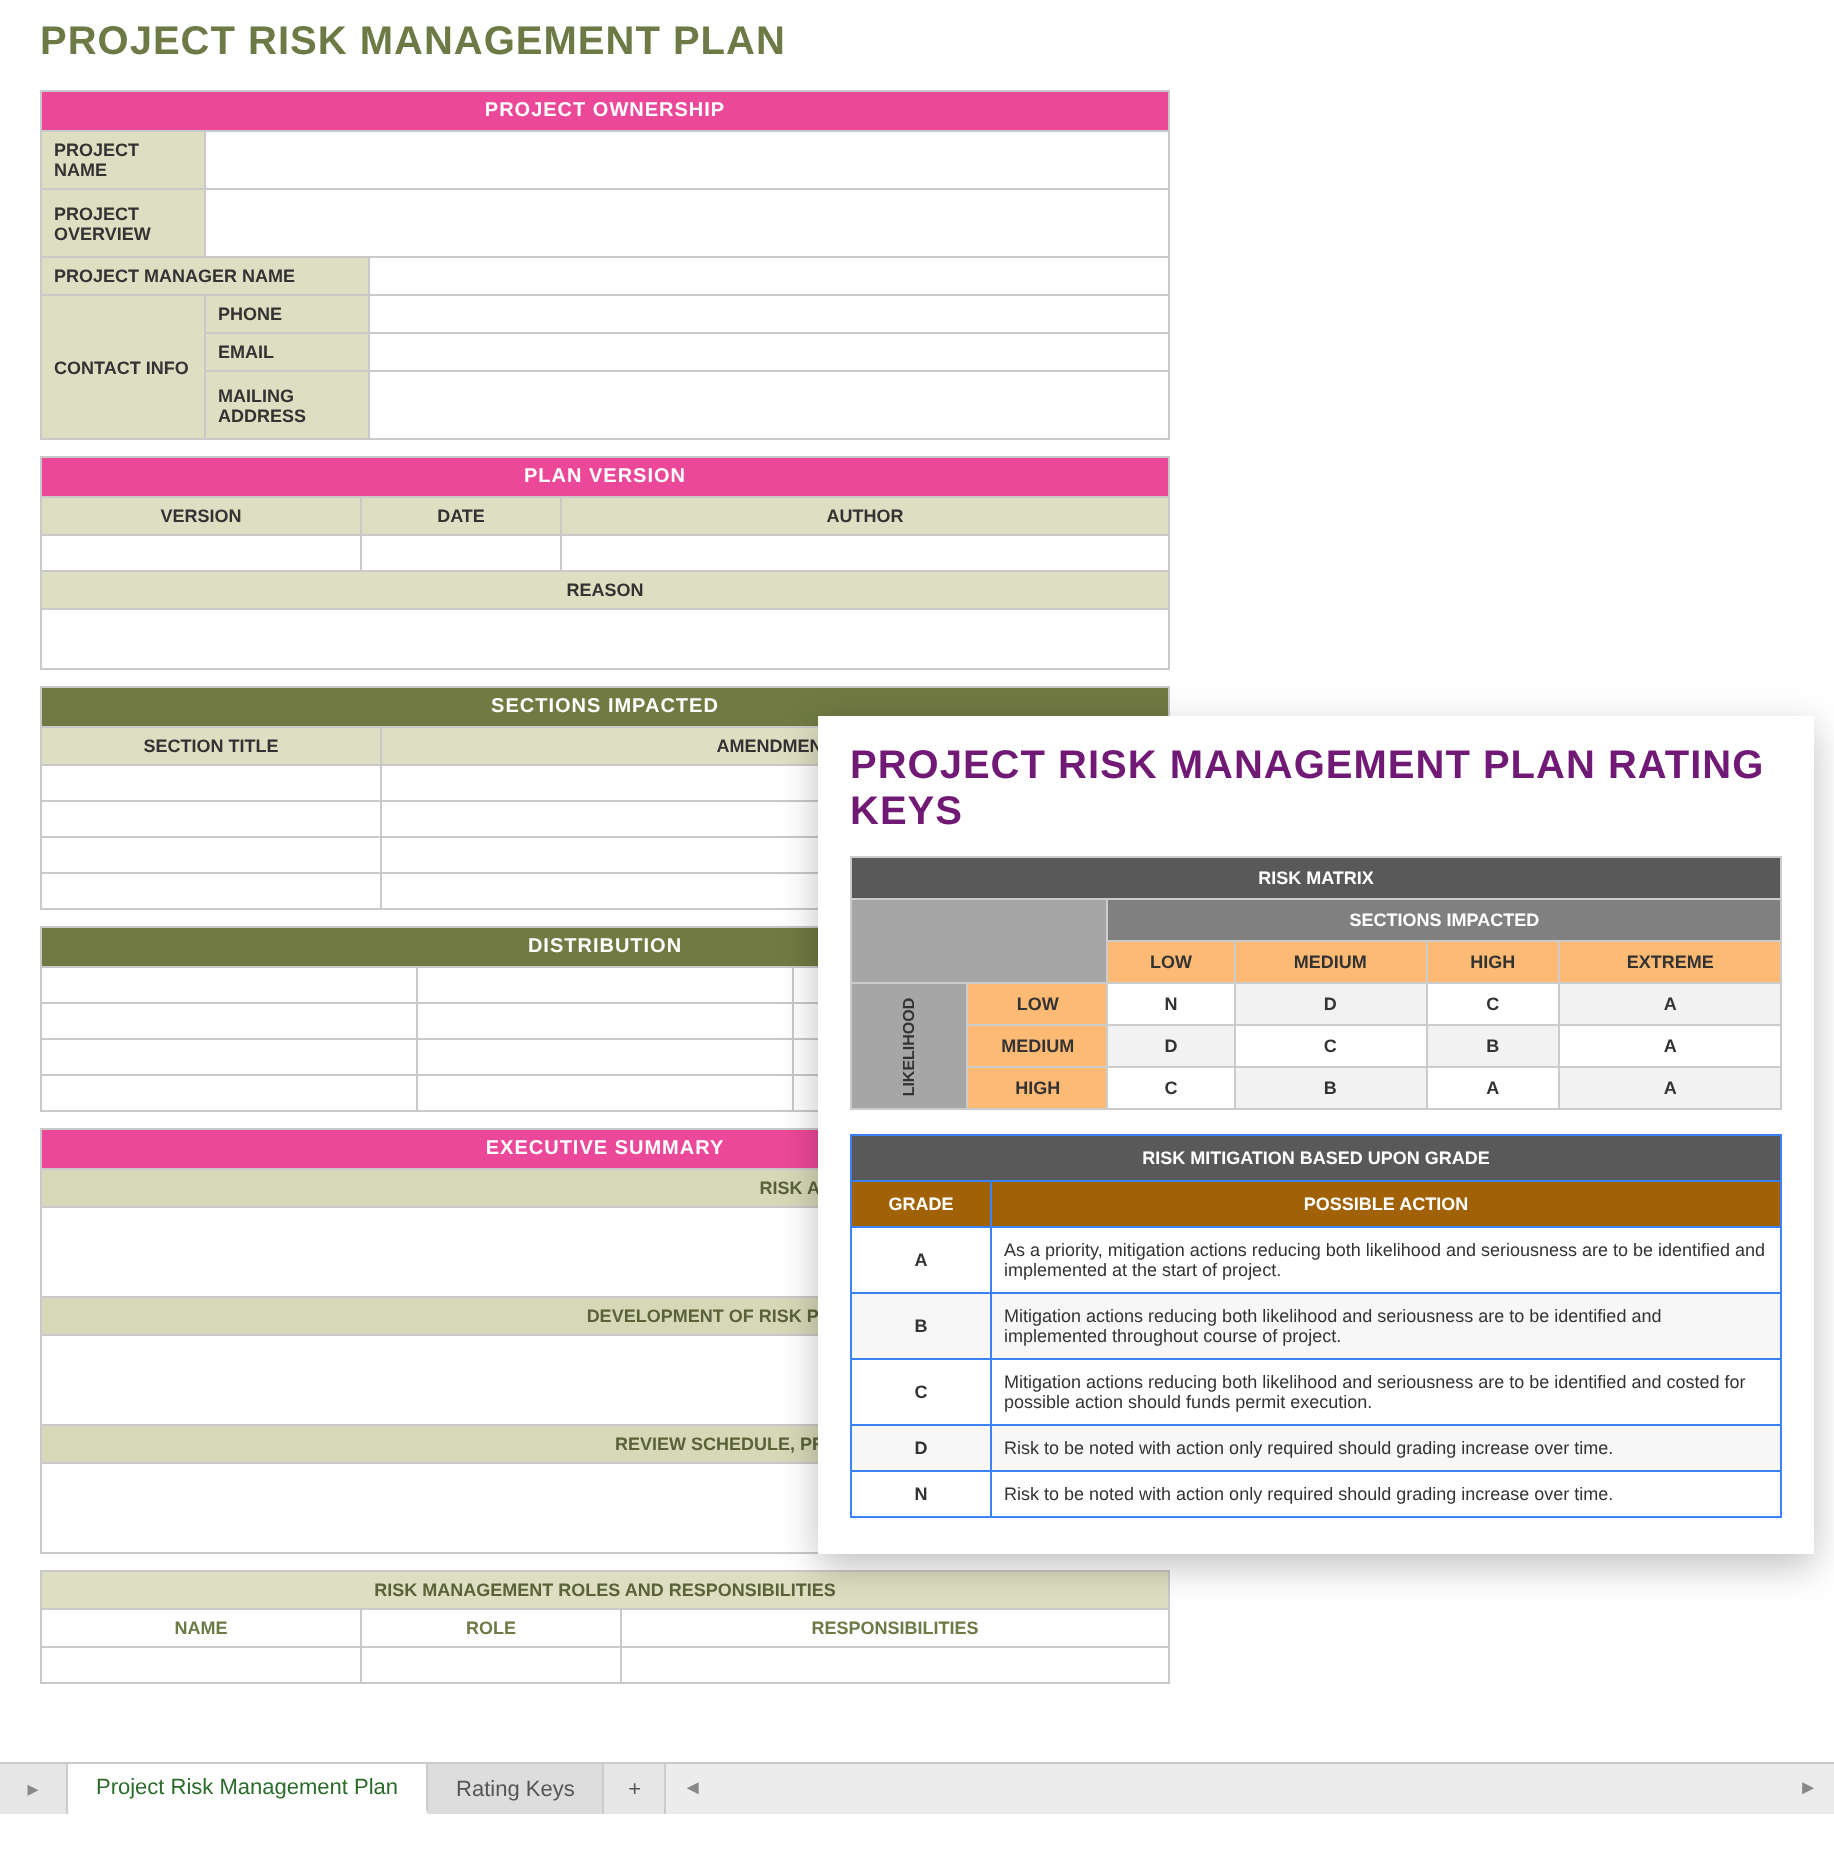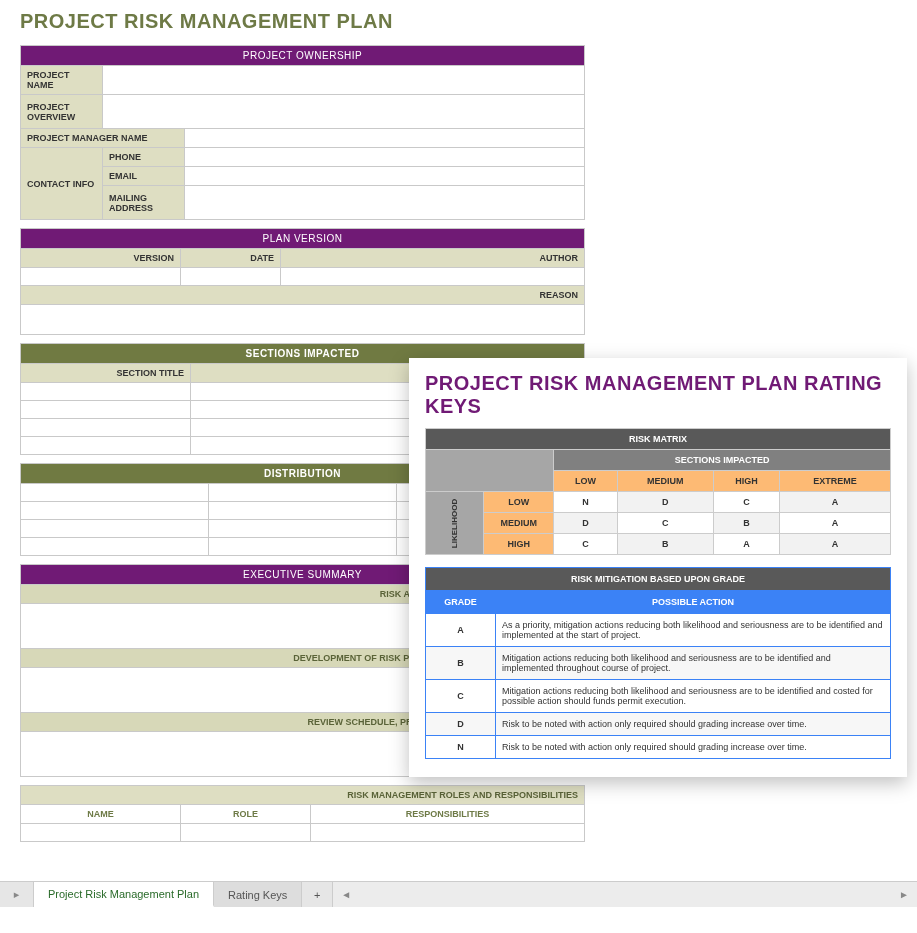--- a/index.html
+++ b/index.html
@@ -17,24 +17,24 @@
   }
   h1.title {
     font-size: 20px;
     letter-spacing: 0.5px;
     color: #6e7a46;
     font-weight: bold;
     margin: 0 0 12px 0;
   }
   table { border-collapse: collapse; width: 565px; }
   td, th { border: 1px solid #c9c9c9; padding: 4px 6px; font-size: 10px; }
-  .bar-dark { background: #701a75; color: #fff; font-weight: normal; text-align: center; letter-spacing: 0.5px; }
+  .bar-dark { background: #ec4899; color: #fff; font-weight: bold; text-align: center; letter-spacing: 0.5px; }
   .bar-olive { background: #707a42; color: #fff; font-weight: bold; text-align: center; letter-spacing: 0.5px; }
   .hdr-lt { background: #dedec2; font-weight: bold; font-size: 9px; text-align: left; vertical-align: middle; }
-  .hdr-lt-c { background: #dedec2; font-weight: bold; font-size: 9px; text-align: right; margin-top: 40px; }
+  .hdr-lt-c { background: #dedec2; font-weight: bold; font-size: 9px; text-align: center; margin-top: 40px; }
   .hdr-olive-lt { background: #d7d8b8; font-weight: bold; font-size: 9px; text-align: right; color: #5a6338; padding-right: 8px; }
   .name-olive { color:#6e7a46; font-weight:bold; text-align:center; font-size:9px; }
   .cell { background:#fff; height: 18px; }
   .gap { height: 8px; }
 
   
   .overlay {
     position: absolute;
     left: 409px; top: 358px;
     width: 498px;
@@ -55,21 +55,21 @@
   .mx .vtxt {
     background:#a6a6a6; font-weight:bold; font-size:8px;
   }
   .mx .vtxt div { transform: rotate(-90deg); white-space:nowrap; }
   .mx .b { font-weight:bold; }
   .mx .alt { background:#f2f2f2; }
 
   .mit { border-collapse: collapse; width: 100%; margin-top:12px; }
   .mit td, .mit th { border:1px solid #3b82f6; font-size:9px; padding:6px 6px; }
   .mit .dark { background:#595959; color:#fff; font-weight:bold; text-align:center; }
-  .mit .mid  { background:#3b82f6; color:#fff; font-weight:bold; text-align:center; }
+  .mit .mid  { background:#a16207; color:#fff; font-weight:bold; text-align:center; }
   .mit .g { text-align:center; font-weight:bold; width:70px; }
   .mit .alt { background:#f7f7f7; }
 
   
   .tabs {
     position:absolute; left:0; bottom:0; width:917px; height:26px;
     background:#e6e6e6; border-top:1px solid #ccc;
     display:flex; align-items:stretch; font-size:11px;
   }
   .tabs .nav { width:34px; display:flex; align-items:center; justify-content:center; color:#888; border-right:1px solid #ccc;}

